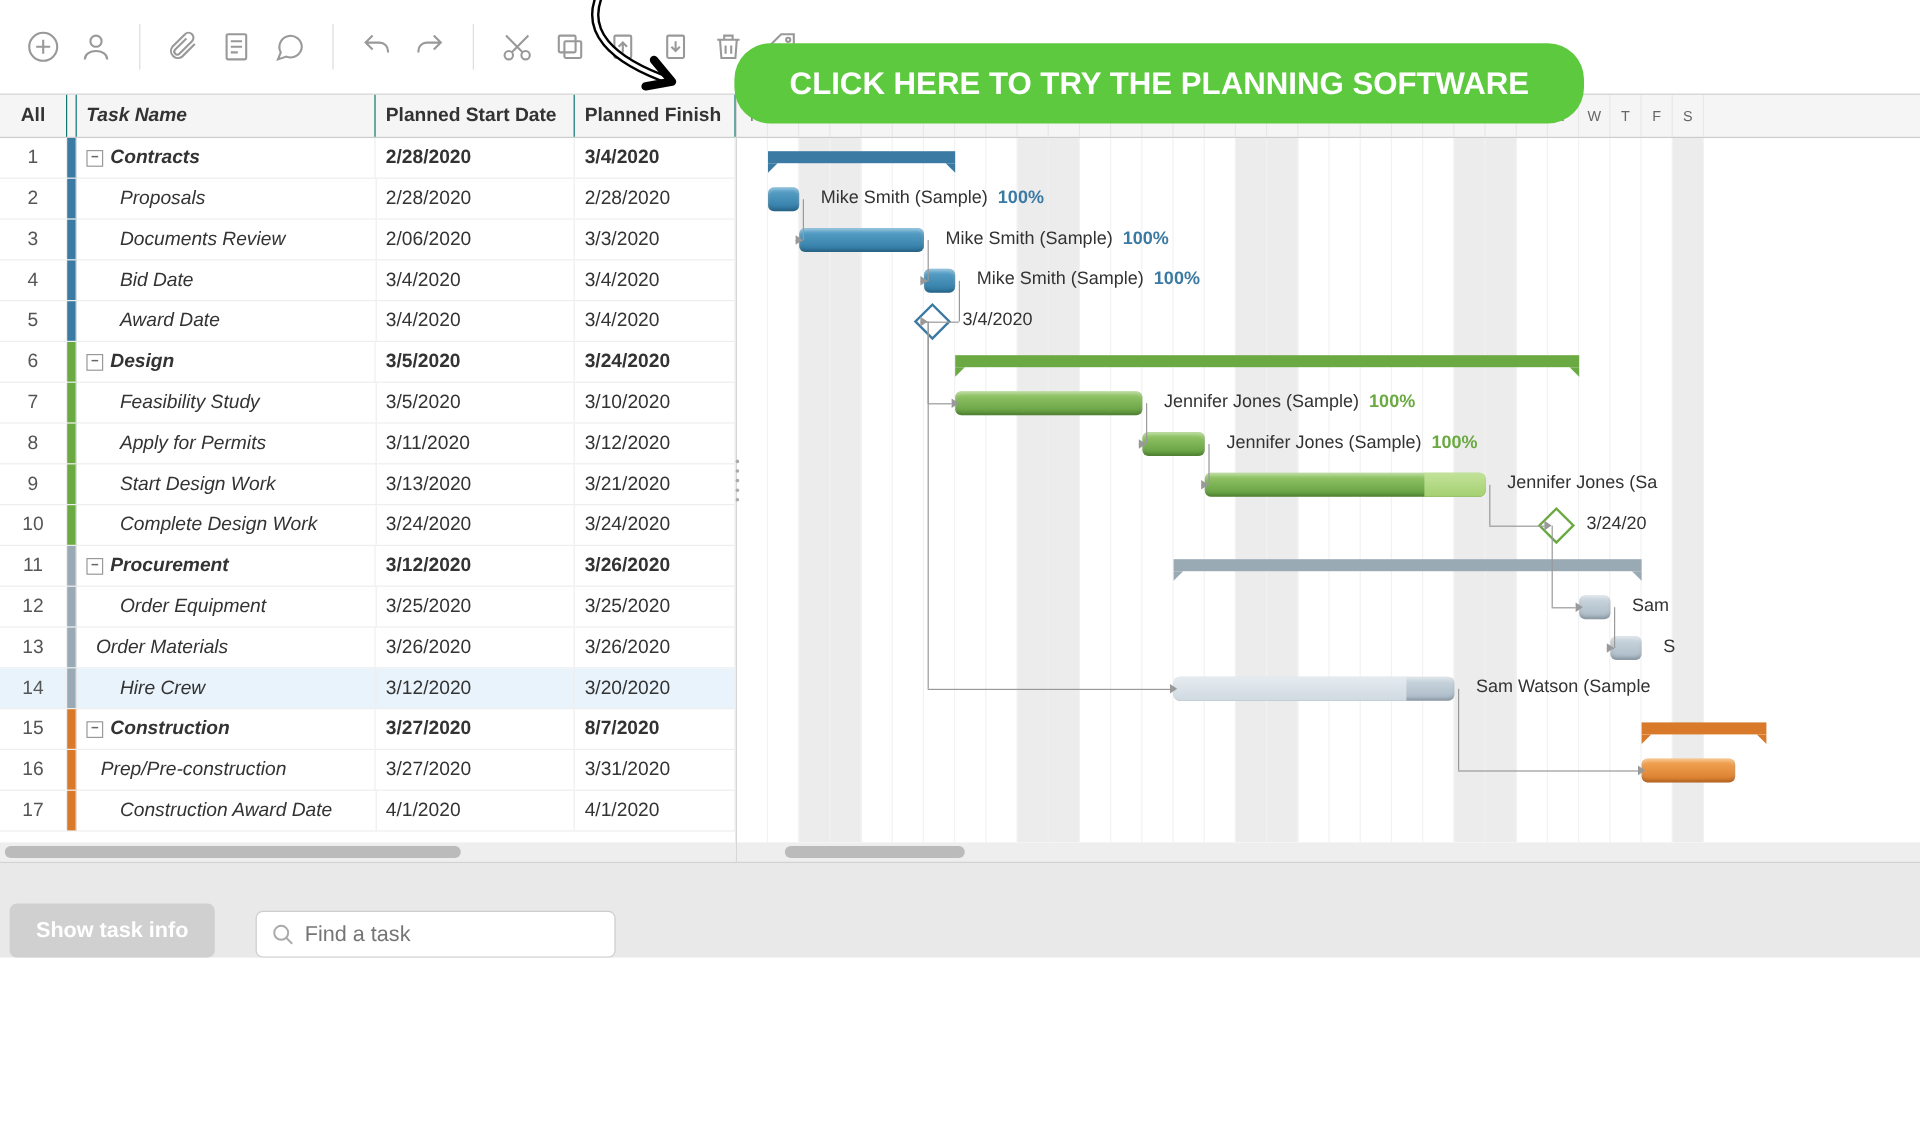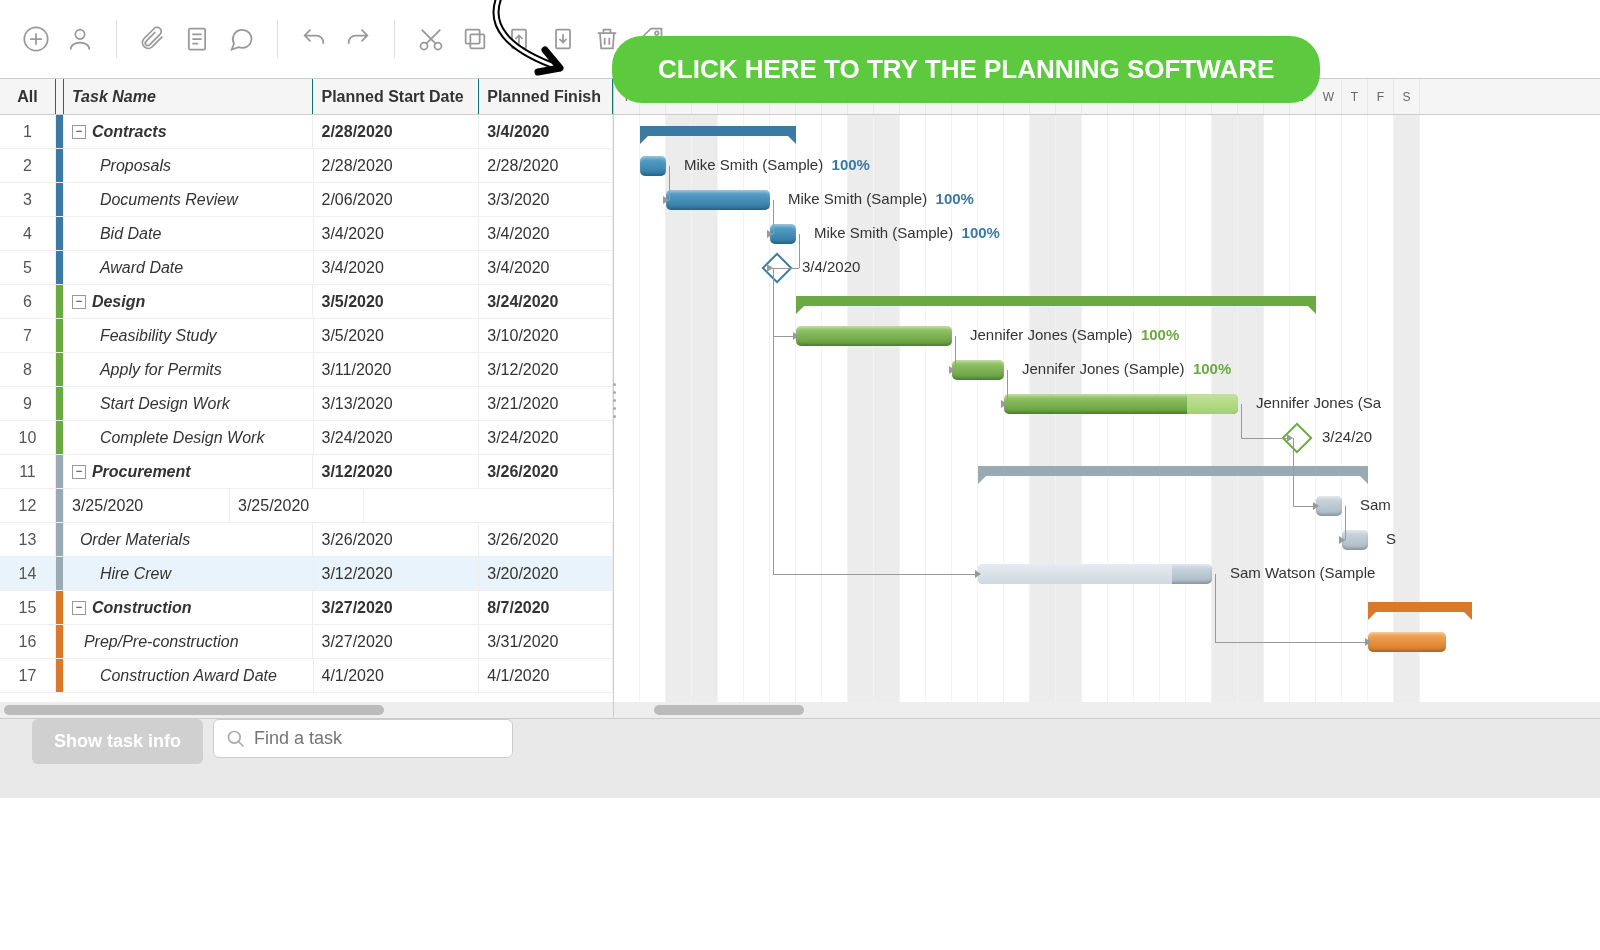--- a/index.html
+++ b/index.html
@@ -59,21 +59,21 @@
 .dia.gr { border-color: #6ba943; }
 .barlabel { position: absolute; top: 7px; font-size: 15px; color: #333; white-space: nowrap; }
 .pct { color: #3b7aa3; font-weight: 600; }
 .pct.gr { color: #6ba943; }
 .dep-arrow { position: absolute; width: 0; height: 0; border-left: 6px solid #999; border-top: 4px solid transparent; border-bottom: 4px solid transparent; }
 
 
 .hscroll { height: 16px; background: #eee; position: relative; }
 .hscroll .thumb { position: absolute; height: 10px; top: 3px; background: #bbb; border-radius: 5px; }
 
-.footer { height: 80px; background: #e9e9e9; display: flex; align-items: flex-start; padding: 0 32px; gap: 10px; border-top: 1px solid #ccc; }
+.footer { height: 80px; background: #e9e9e9; display: flex; align-items: flex-end; padding: 0 8px; gap: 34px; border-top: 1px solid #ccc; }
 .btn-taskinfo { background: #d0d0d0; color: #fff; font-weight: 700; font-size: 18px; padding: 12px 22px; border-radius: 6px; border: none; }
 .search { display: flex; align-items: center; border: 1px solid #ccc; background: #fff; border-radius: 6px; padding: 8px 12px; width: 300px; }
 .search svg { width: 20px; height: 20px; stroke: #aaa; fill: none; stroke-width: 2; margin-right: 8px; }
 .search input { border: none; outline: none; font-size: 18px; flex: 1; color: #888; }
 .dragger { position: absolute; left: 608px; top: 380px; width: 12px; height: 40px; display: flex; flex-direction: column; justify-content: space-around; align-items: center; z-index: 5;}
 .dragger span { width: 3px; height: 3px; background: #aaa; border-radius: 50%; }
 </style>
 </head>
 <body>
 
@@ -248,20 +248,21 @@
         <div class="row parent">
           <div class="col-id">11</div>
           <div class="cbar" style="background:#9aaab5"></div>
           <div class="col-name" style="padding-left:8px"><span class="toggle">−</span>Procurement</div>
           <div class="col-start">3/12/2020</div>
           <div class="col-finish">3/26/2020</div>
         </div>
         <div class="row">
           <div class="col-id">12</div>
           <div class="cbar" style="background:#9aaab5"></div>
+          <div class="col-name" style="padding-left:36px">Order Equipment</div>
           <div class="col-start">3/25/2020</div>
           <div class="col-finish">3/25/2020</div>
         </div>
         <div class="row">
           <div class="col-id">13</div>
           <div class="cbar" style="background:#9aaab5"></div>
           <div class="col-name" style="padding-left:16px">Order Materials</div>
           <div class="col-start">3/26/2020</div>
           <div class="col-finish">3/26/2020</div>
         </div>

